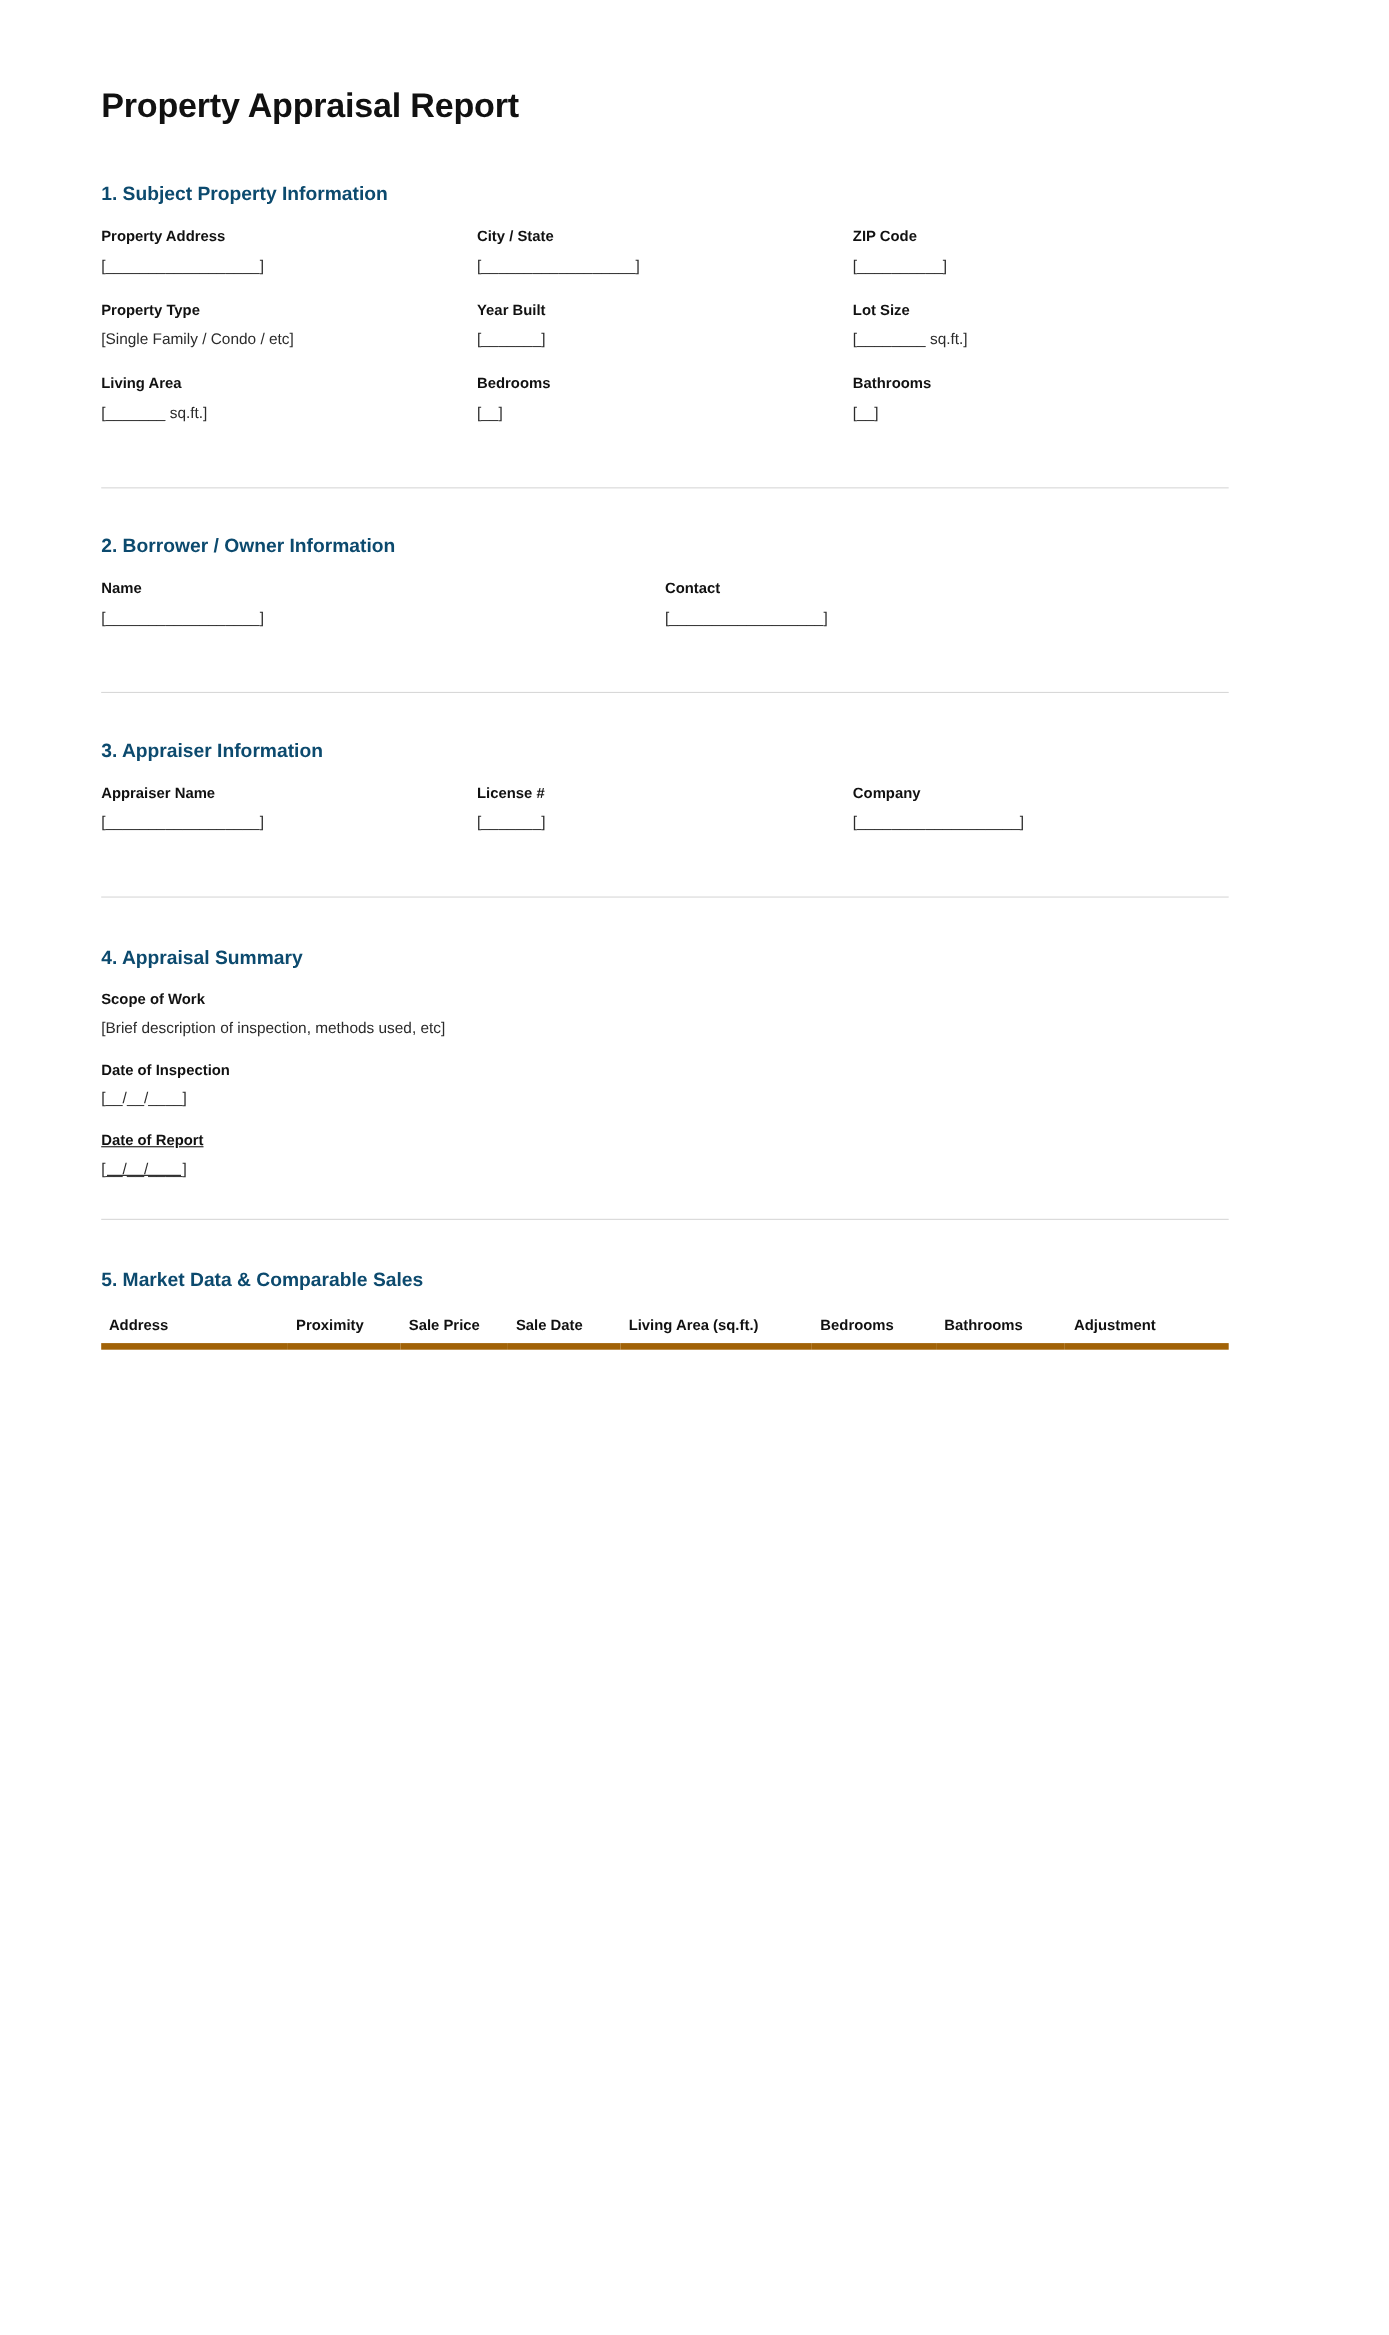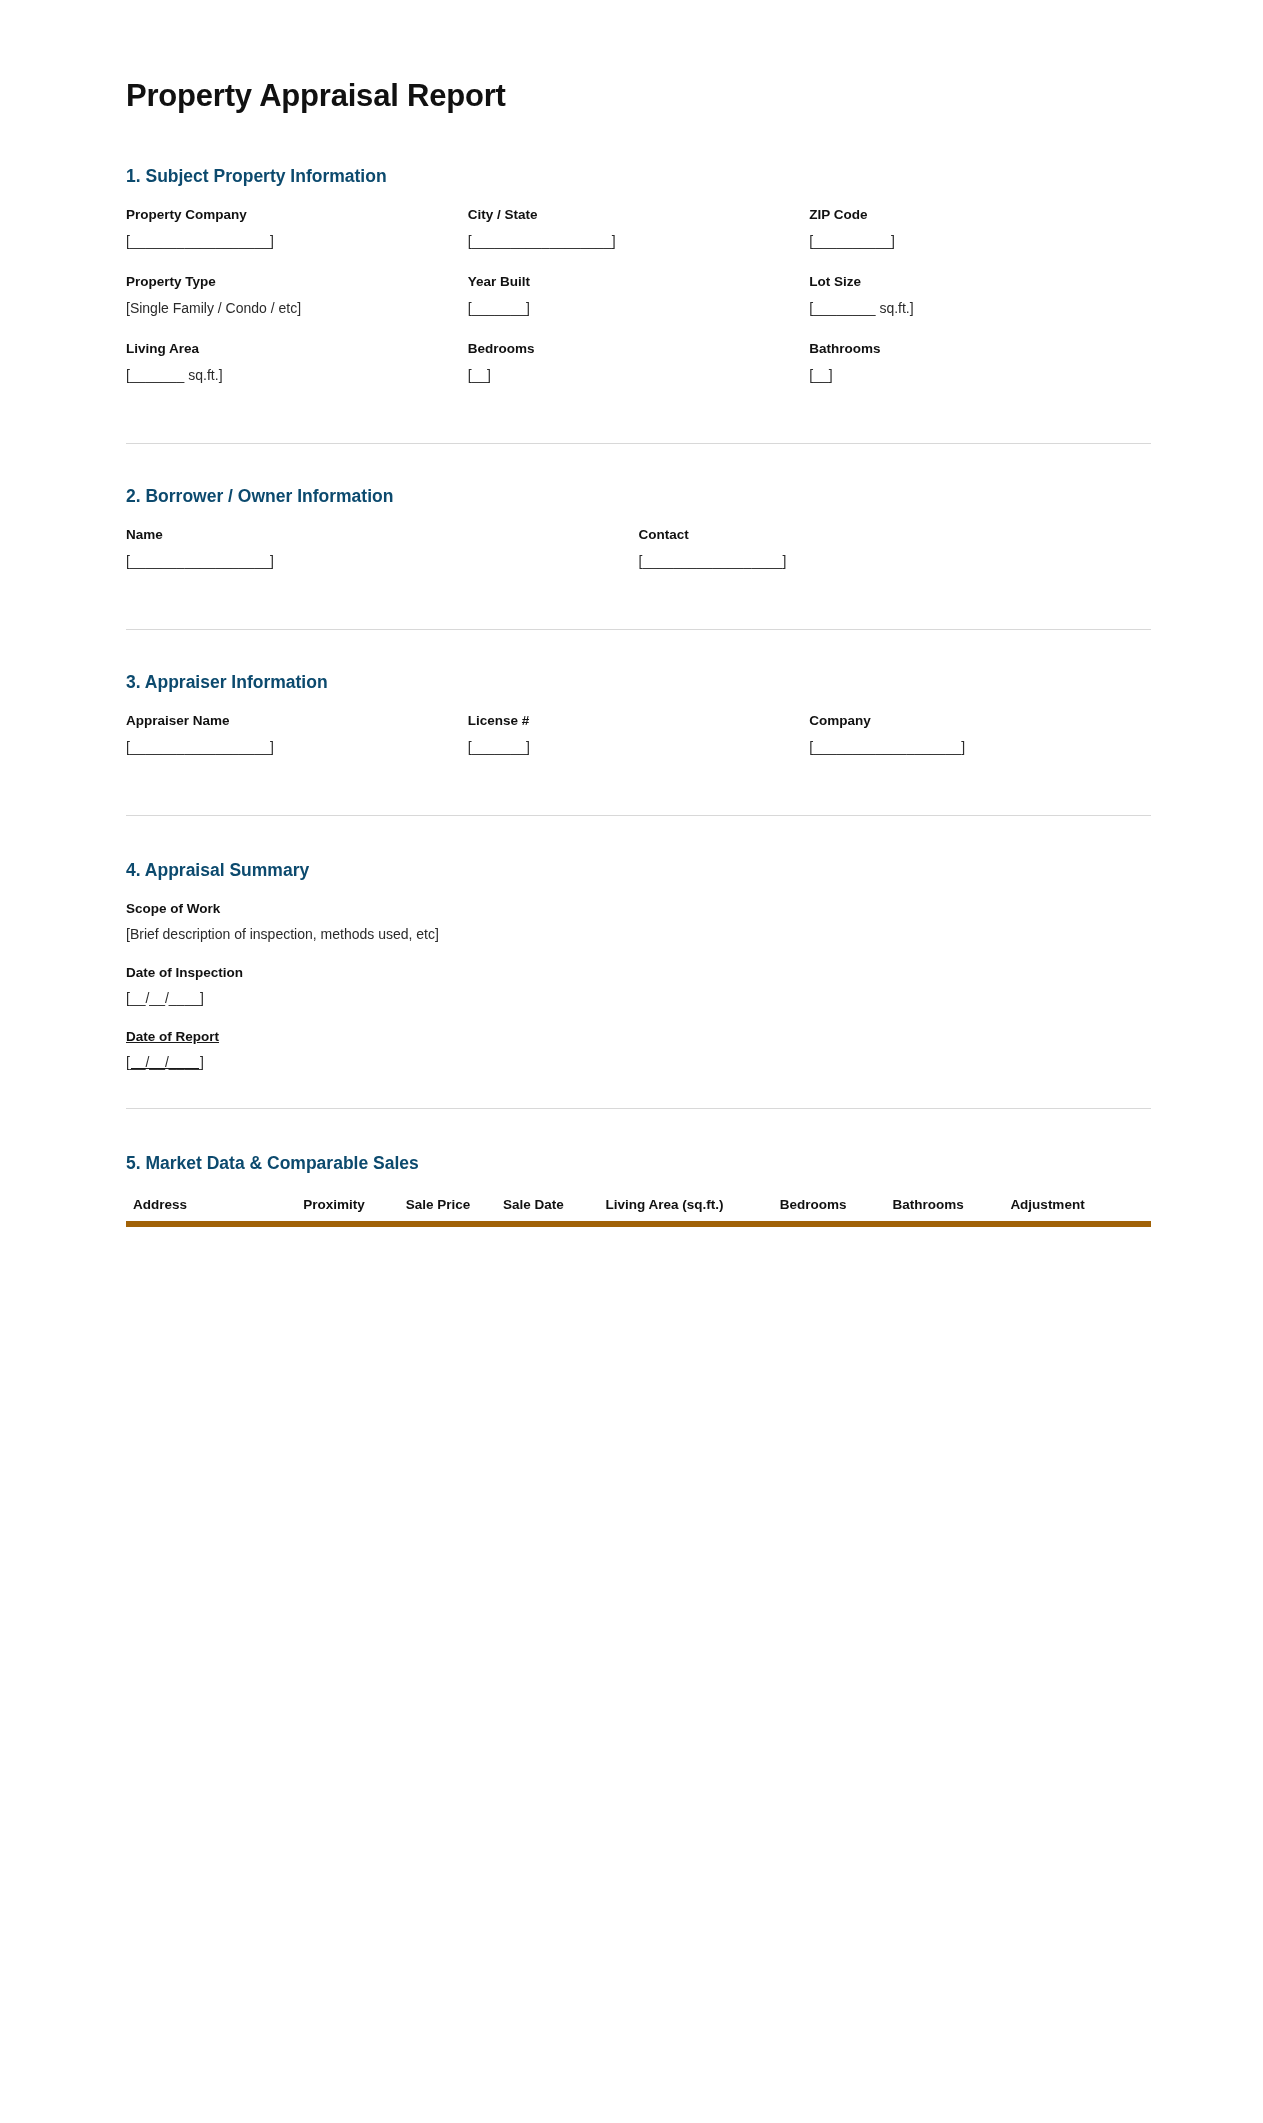--- a/index.html
+++ b/index.html
@@ -16,21 +16,21 @@
   .page {
     position: relative;
     width: 1263px;
     min-height: 2123px;
     background: #ffffff;
     margin: 0 auto;
     box-sizing: border-box;
   }
   .content {
     position: absolute;
-    left: 126px;
+    left: 92px;
     top: 78px;
     width: 1025px;
   }
 
   
   .doc-title {
     font-size: 31px;
     font-weight: 700;
     letter-spacing: -0.2px;
     color: #111111;
@@ -155,21 +155,21 @@
 
     <div>
       <h1 class="doc-title">Property Appraisal Report</h1>
     </div>
 
     <div class="section sec-1">
       <h2 class="section-head">1. Subject Property Information</h2>
       <div class="grid-3">
 
         <div class="field">
-          <div class="field-label">Property Company</div>
+          <div class="field-label">Property Address</div>
           <div class="field-value">[__________________]</div>
         </div>
 
         <div class="field">
           <div class="field-label">City / State</div>
           <div class="field-value">[__________________]</div>
         </div>
 
         <div class="field">
           <div class="field-label">ZIP Code</div>

